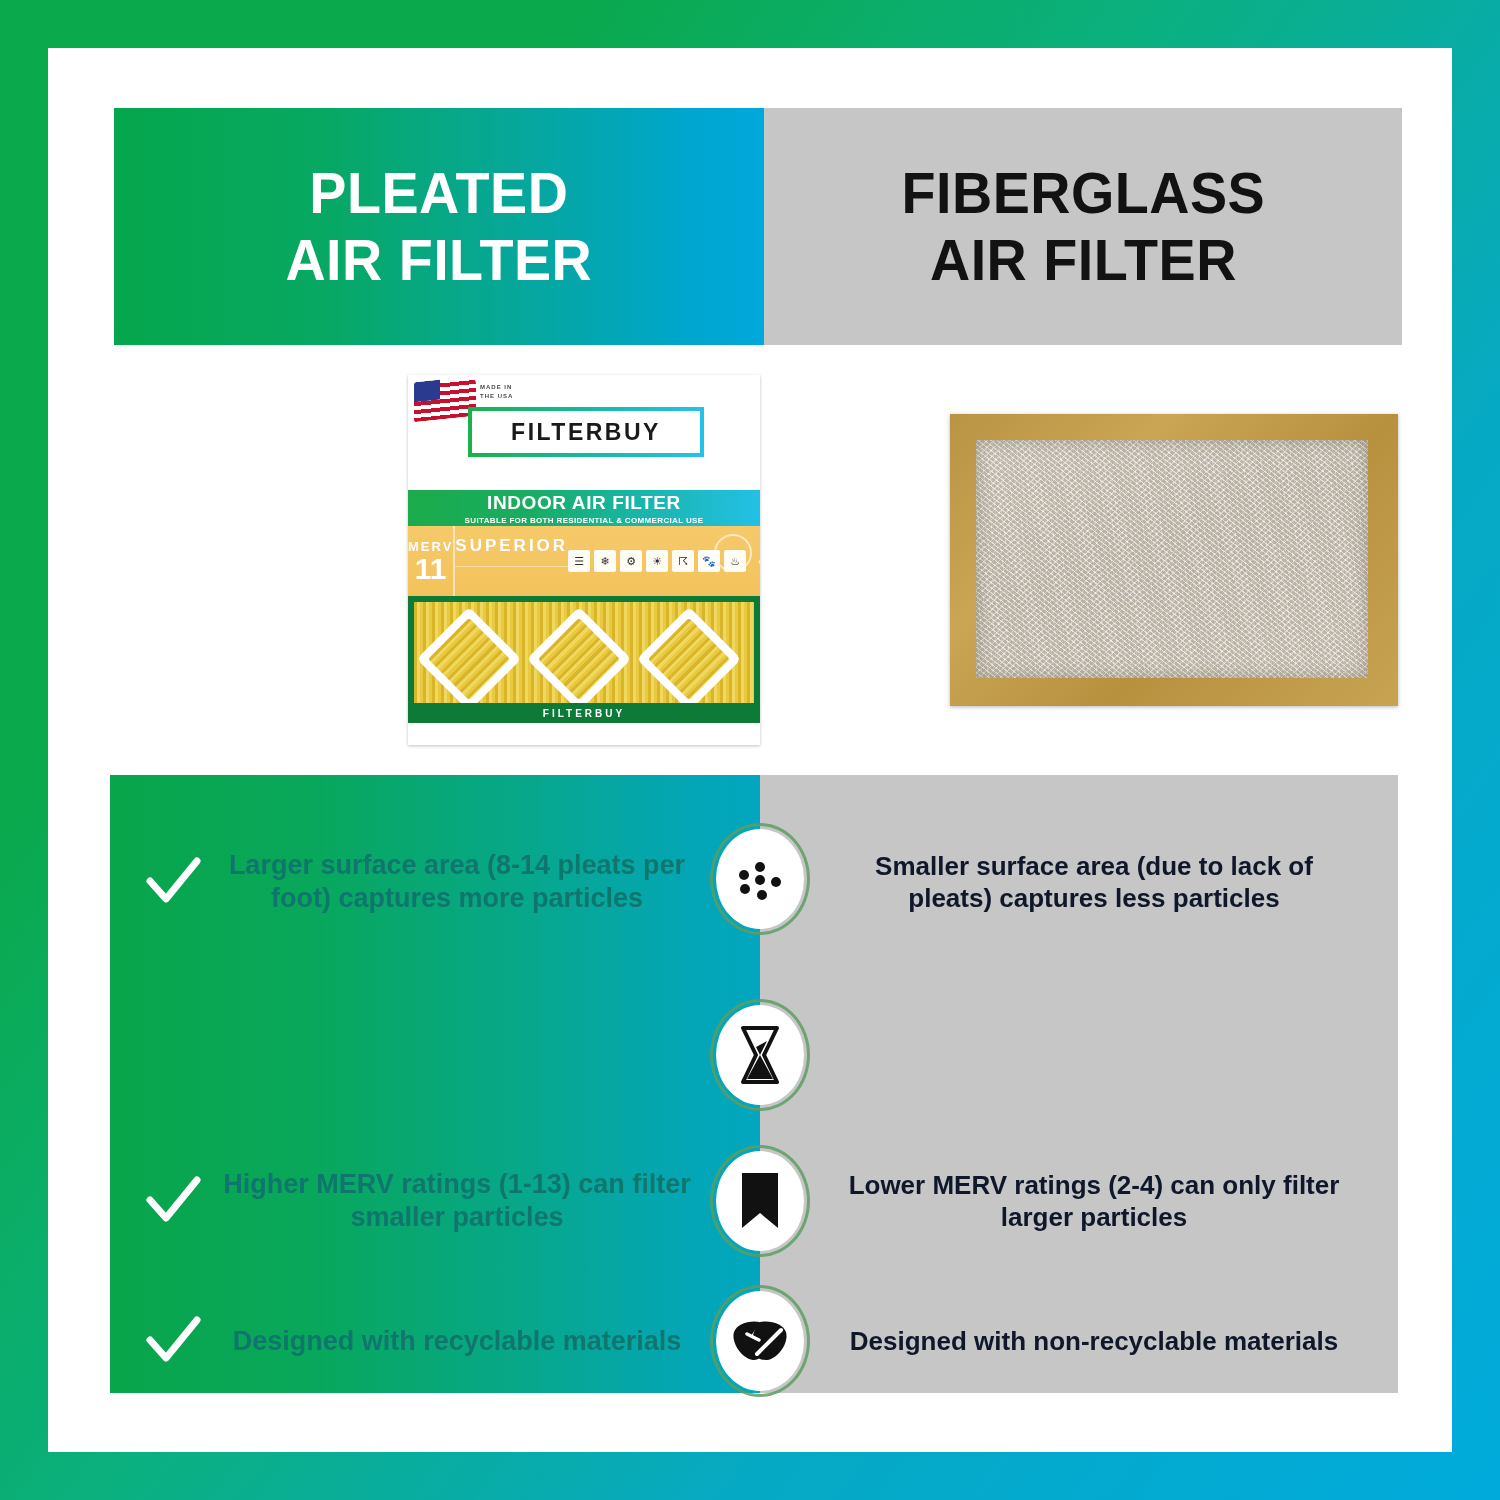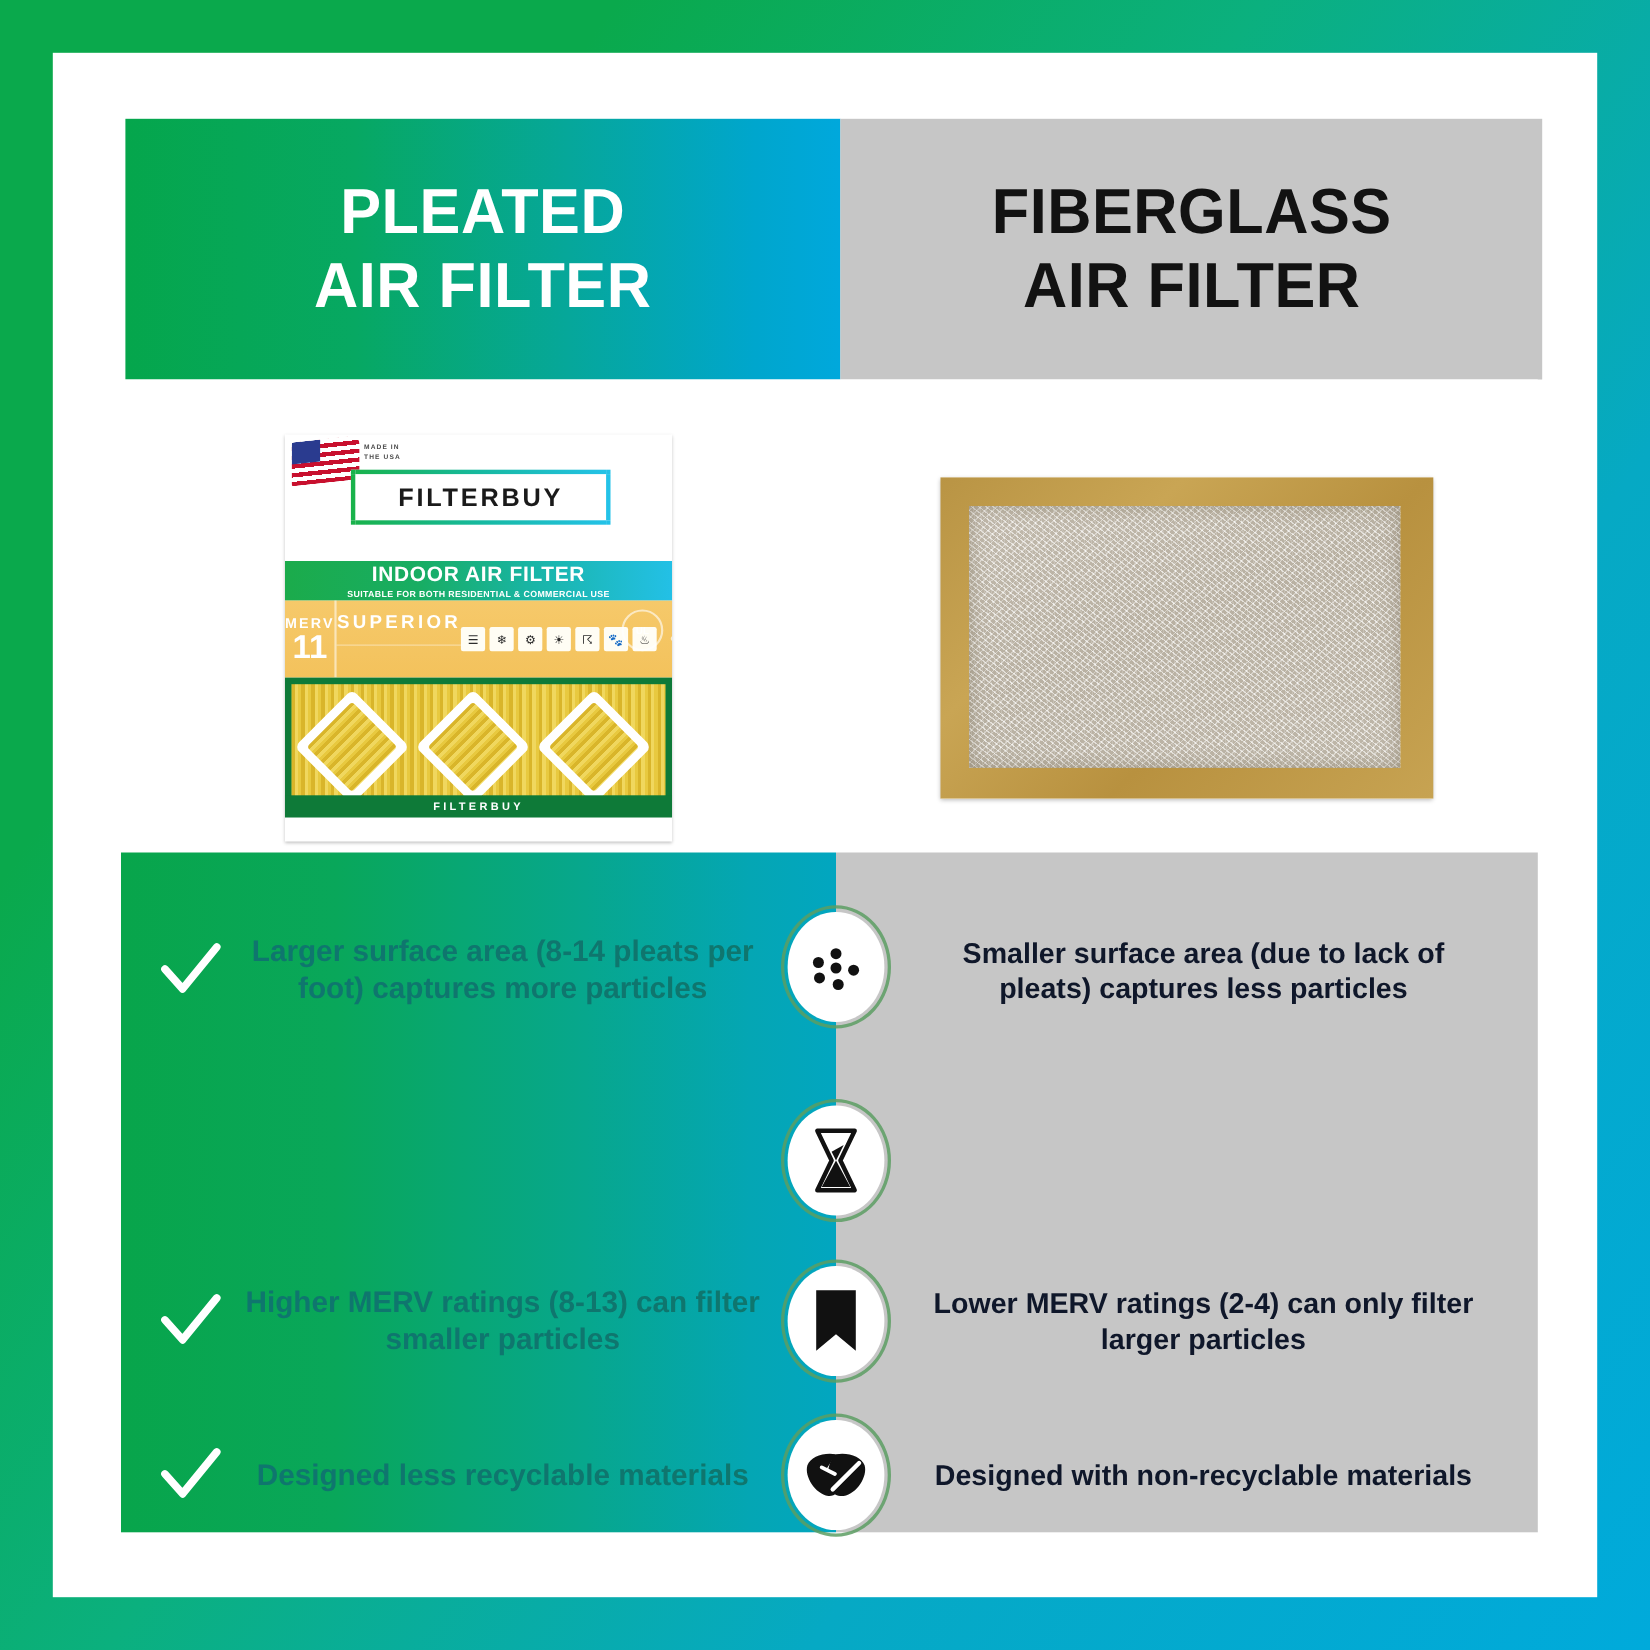--- a/index.html
+++ b/index.html
@@ -51,21 +51,21 @@
     transform:scaleX(.96);
   }
   .head-title.white{color:#ffffff;}
   .head-title.black{color:#121212;}
 
   
   .product-row{
     position:absolute;left:0;top:237px;width:1288px;height:430px;
     background:#ffffff;display:flex;
   }
-  .prod-cell{width:650px;height:100%;display:flex;align-items:center;justify-content:center;margin-top:20px;}
+  .prod-cell{width:650px;height:100%;display:flex;align-items:center;justify-content:flex-end;}
   .prod-cell.right{width:638px;}
 
   
   .fb-box{
     position:relative;width:352px;height:370px;
     background:#ffffff;
     box-shadow:0 1px 3px rgba(0,0,0,.25);
     overflow:hidden;
   }
   .fb-top{position:relative;height:115px;background:#fff;}
@@ -359,21 +359,21 @@
       </div>
     </div>
 
     <div class="row" style="top:360px;height:132px;">
       <div class="row-left">
         <div class="check">
           <svg width="62" height="62" viewBox="0 0 62 62">
             <path d="M8 30 L24 48 L55 10" fill="none" stroke="#ffffff" stroke-width="7" stroke-linecap="round" stroke-linejoin="round"></path>
           </svg>
         </div>
-        <div class="ltext">Higher MERV ratings (8-13) can filter smaller particles</div>
+        <div class="ltext">Higher MERV ratings (1-13) can filter smaller particles</div>
       </div>
       <div class="row-right">
         <div class="rtext">Lower MERV ratings (2-4) can only filter larger particles</div>
       </div>
     </div>
     <div class="medal" style="top:370px;">
       <div class="ring"></div>
       <div class="disc">
         <svg width="44" height="60" viewBox="0 0 44 60">
           <path d="M4 2 H40 V57 L22 42 L4 57 Z" fill="#111"></path>
@@ -381,21 +381,21 @@
       </div>
     </div>
 
     <div class="row" style="top:500px;height:132px;">
       <div class="row-left">
         <div class="check">
           <svg width="62" height="62" viewBox="0 0 62 62">
             <path d="M8 30 L24 48 L55 10" fill="none" stroke="#ffffff" stroke-width="7" stroke-linecap="round" stroke-linejoin="round"></path>
           </svg>
         </div>
-        <div class="ltext">Designed less recyclable materials</div>
+        <div class="ltext">Designed with recyclable materials</div>
       </div>
       <div class="row-right">
         <div class="rtext">Designed with non-recyclable materials</div>
       </div>
     </div>
     <div class="medal" style="top:510px;">
       <div class="ring"></div>
       <div class="disc">
         <svg width="62" height="54" viewBox="0 0 62 54">
           <path d="M31 8 C42 6 54 10 57 18 C60 28 50 44 38 46 C28 47 22 38 23 28 C24 18 27 11 31 8 Z" fill="#111"></path>

